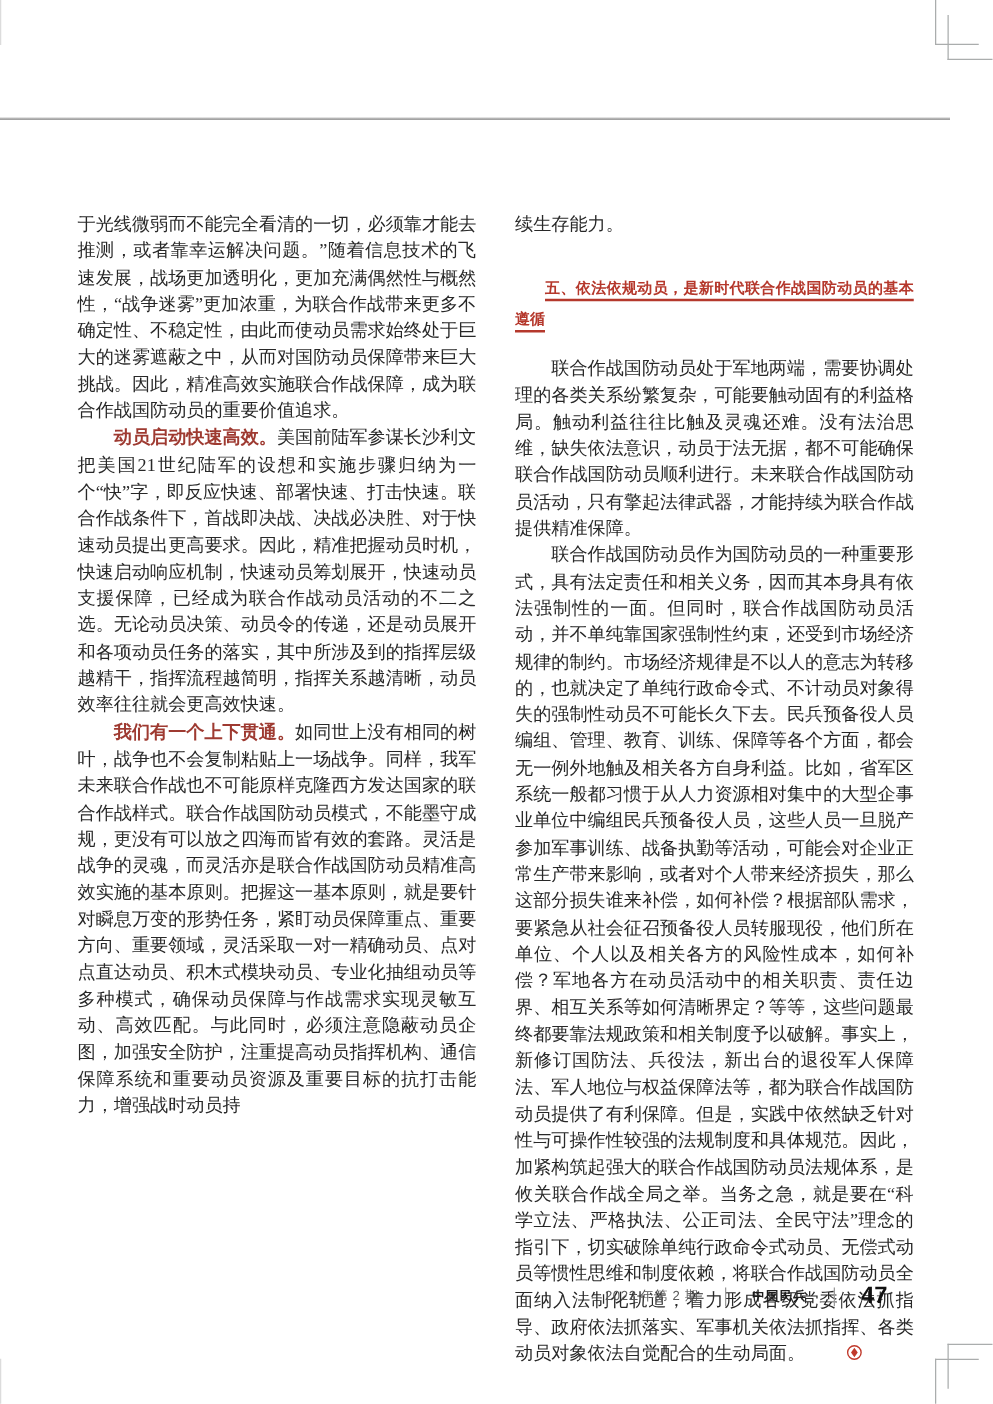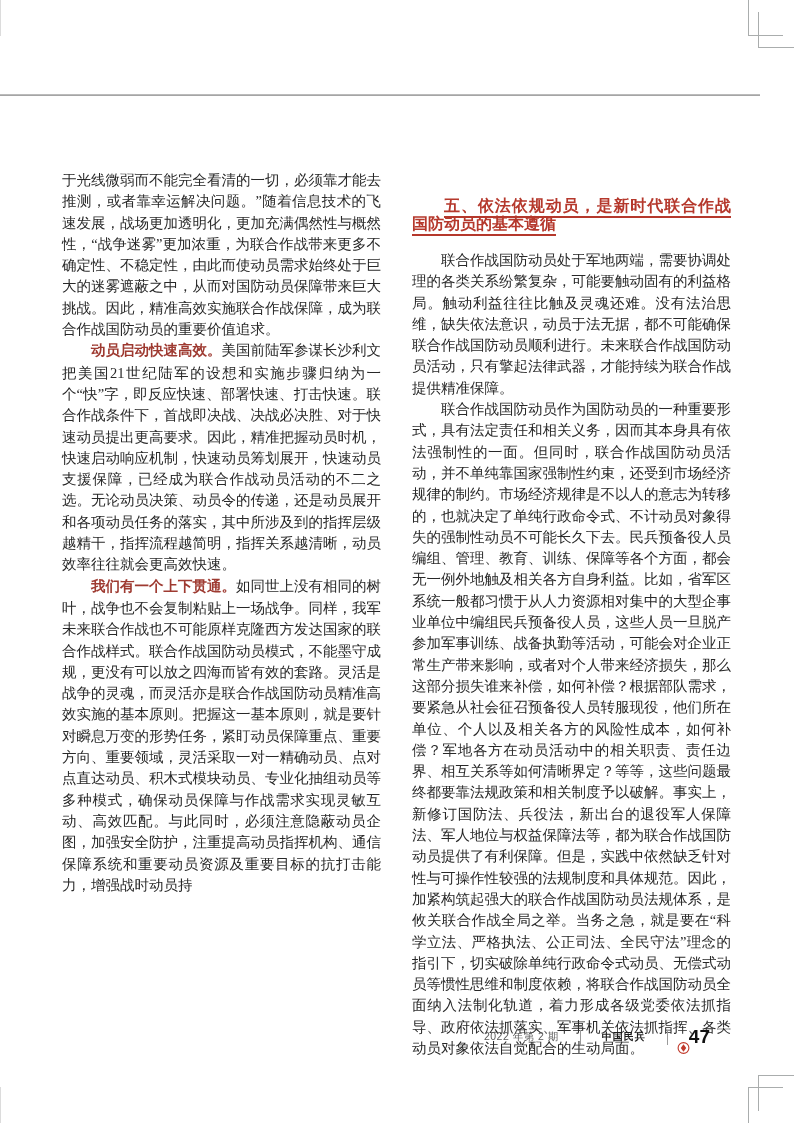--- a/index.html
+++ b/index.html
@@ -19,21 +19,21 @@
        text-align:justify;text-justify:inter-ideograph;}
   .col-left{left:62px;}
   .col-right{left:412px;}
   .para{margin:0;text-indent:2em;}
   .para.noindent{text-indent:0;}
   .lead{font-family:Liberation Mono, monospace;
         font-weight:bold;color:#9e3a31;}
 
   .heading{margin:27px 0 17px 0;text-indent:2em;
            font-family:"Liberation Sans","DejaVu Sans",sans-serif;
-           font-size:16px;line-height:18px;font-weight:bold;color:#b5382c;}
+           font-size:12px;line-height:25px;font-weight:bold;color:#b5382c;}
   .heading .hline{text-decoration:underline;text-decoration-color:#b5382c;
                   text-decoration-thickness:1.5px;text-underline-offset:5px;}
 
   .endmark{display:inline-block;margin-left:4px;vertical-align:-2px;line-height:0;}
 
   
   .footer{position:absolute;top:1026px;right:84px;display:flex;
           align-items:center;gap:21px;
           font-family:"Liberation Sans","DejaVu Sans",sans-serif;}
   .f-issue{font-size:10.5px;color:#5a5a5a;letter-spacing:.5px;}
@@ -58,20 +58,21 @@
   <div class="mark" style="left:748px;top:1087px;width:1px;height:36px;"></div>
   <div class="mark faint" style="left:0;top:1087px;width:1px;height:36px;"></div>
 
   <div class="col col-left">
     <p class="para noindent"><span>于光线微弱而不能完全看清的一切，必须靠才能去推测，或者靠幸运解决问题。”随着信息技术的飞速发展，战场更加透明化，更加充满偶然性与概然性，“战争迷雾”更加浓重，为联合作战带来更多不确定性、不稳定性，由此而使动员需求始终处于巨大的迷雾遮蔽之中，从而对国防动员保障带来巨大挑战。因此，精准高效实施联合作战保障，成为联合作战国防动员的重要价值追求。</span></p>
     <p class="para"><span class="lead">动员启动快速高效。</span><span>美国前陆军参谋长沙利文把美国21世纪陆军的设想和实施步骤归纳为一个“快”字，即反应快速、部署快速、打击快速。联合作战条件下，首战即决战、决战必决胜、对于快速动员提出更高要求。因此，精准把握动员时机，快速启动响应机制，快速动员筹划展开，快速动员支援保障，已经成为联合作战动员活动的不二之选。无论动员决策、动员令的传递，还是动员展开和各项动员任务的落实，其中所涉及到的指挥层级越精干，指挥流程越简明，指挥关系越清晰，动员效率往往就会更高效快速。</span></p>
     <p class="para"><span class="lead">我们有一个上下贯通。</span><span>如同世上没有相同的树叶，战争也不会复制粘贴上一场战争。同样，我军未来联合作战也不可能原样克隆西方发达国家的联合作战样式。联合作战国防动员模式，不能墨守成规，更没有可以放之四海而皆有效的套路。灵活是战争的灵魂，而灵活亦是联合作战国防动员精准高效实施的基本原则。把握这一基本原则，就是要针对瞬息万变的形势任务，紧盯动员保障重点、重要方向、重要领域，灵活采取一对一精确动员、点对点直达动员、积木式模块动员、专业化抽组动员等多种模式，确保动员保障与作战需求实现灵敏互动、高效匹配。与此同时，必须注意隐蔽动员企图，加强安全防护，注重提高动员指挥机构、通信保障系统和重要动员资源及重要目标的抗打击能力，增强战时动员持</span></p>
   </div>
 
   <div class="col col-right">
+    <p class="para noindent"><span>续生存能力。</span></p>
     <h2 class="heading"><span class="hline">五、依法依规动员，是新时代联合作战国防动员的基本遵循</span></h2>
     <p class="para"><span>联合作战国防动员处于军地两端，需要协调处理的各类关系纷繁复杂，可能要触动固有的利益格局。触动利益往往比触及灵魂还难。没有法治思维，缺失依法意识，动员于法无据，都不可能确保联合作战国防动员顺利进行。未来联合作战国防动员活动，只有擎起法律武器，才能持续为联合作战提供精准保障。</span></p>
     <p class="para"><span>联合作战国防动员作为国防动员的一种重要形式，具有法定责任和相关义务，因而其本身具有依法强制性的一面。但同时，联合作战国防动员活动，并不单纯靠国家强制性约束，还受到市场经济规律的制约。市场经济规律是不以人的意志为转移的，也就决定了单纯行政命令式、不计动员对象得失的强制性动员不可能长久下去。民兵预备役人员编组、管理、教育、训练、保障等各个方面，都会无一例外地触及相关各方自身利益。比如，省军区系统一般都习惯于从人力资源相对集中的大型企事业单位中编组民兵预备役人员，这些人员一旦脱产参加军事训练、战备执勤等活动，可能会对企业正常生产带来影响，或者对个人带来经济损失，那么这部分损失谁来补偿，如何补偿？根据部队需求，要紧急从社会征召预备役人员转服现役，他们所在单位、个人以及相关各方的风险性成本，如何补偿？军地各方在动员活动中的相关职责、责任边界、相互关系等如何清晰界定？等等，这些问题最终都要靠法规政策和相关制度予以破解。事实上，新修订国防法、兵役法，新出台的退役军人保障法、军人地位与权益保障法等，都为联合作战国防动员提供了有利保障。但是，实践中依然缺乏针对性与可操作性较强的法规制度和具体规范。因此，加紧构筑起强大的联合作战国防动员法规体系，是攸关联合作战全局之举。当务之急，就是要在“科学立法、严格执法、公正司法、全民守法”理念的指引下，切实破除单纯行政命令式动员、无偿式动员等惯性思维和制度依赖，将联合作战国防动员全面纳入法制化轨道，着力形成各级党委依法抓指导、政府依法抓落实、军事机关依法抓指挥、各类动员对象依法自觉配合的生动局面。</span><span class="endmark"><svg width="13" height="14" viewBox="0 0 13 14">
             <circle cx="6.5" cy="7" r="5.4" fill="none" stroke="#c0392b" stroke-width="1.1"></circle>
             <path d="M6.5 3.2 L9.2 7 L6.5 10.8 L3.8 7 Z" fill="#c0392b"></path>
           </svg></span></p>
   </div>
 
   <div class="footer">
     <span class="f-issue">2022 年第 2 期</span>

